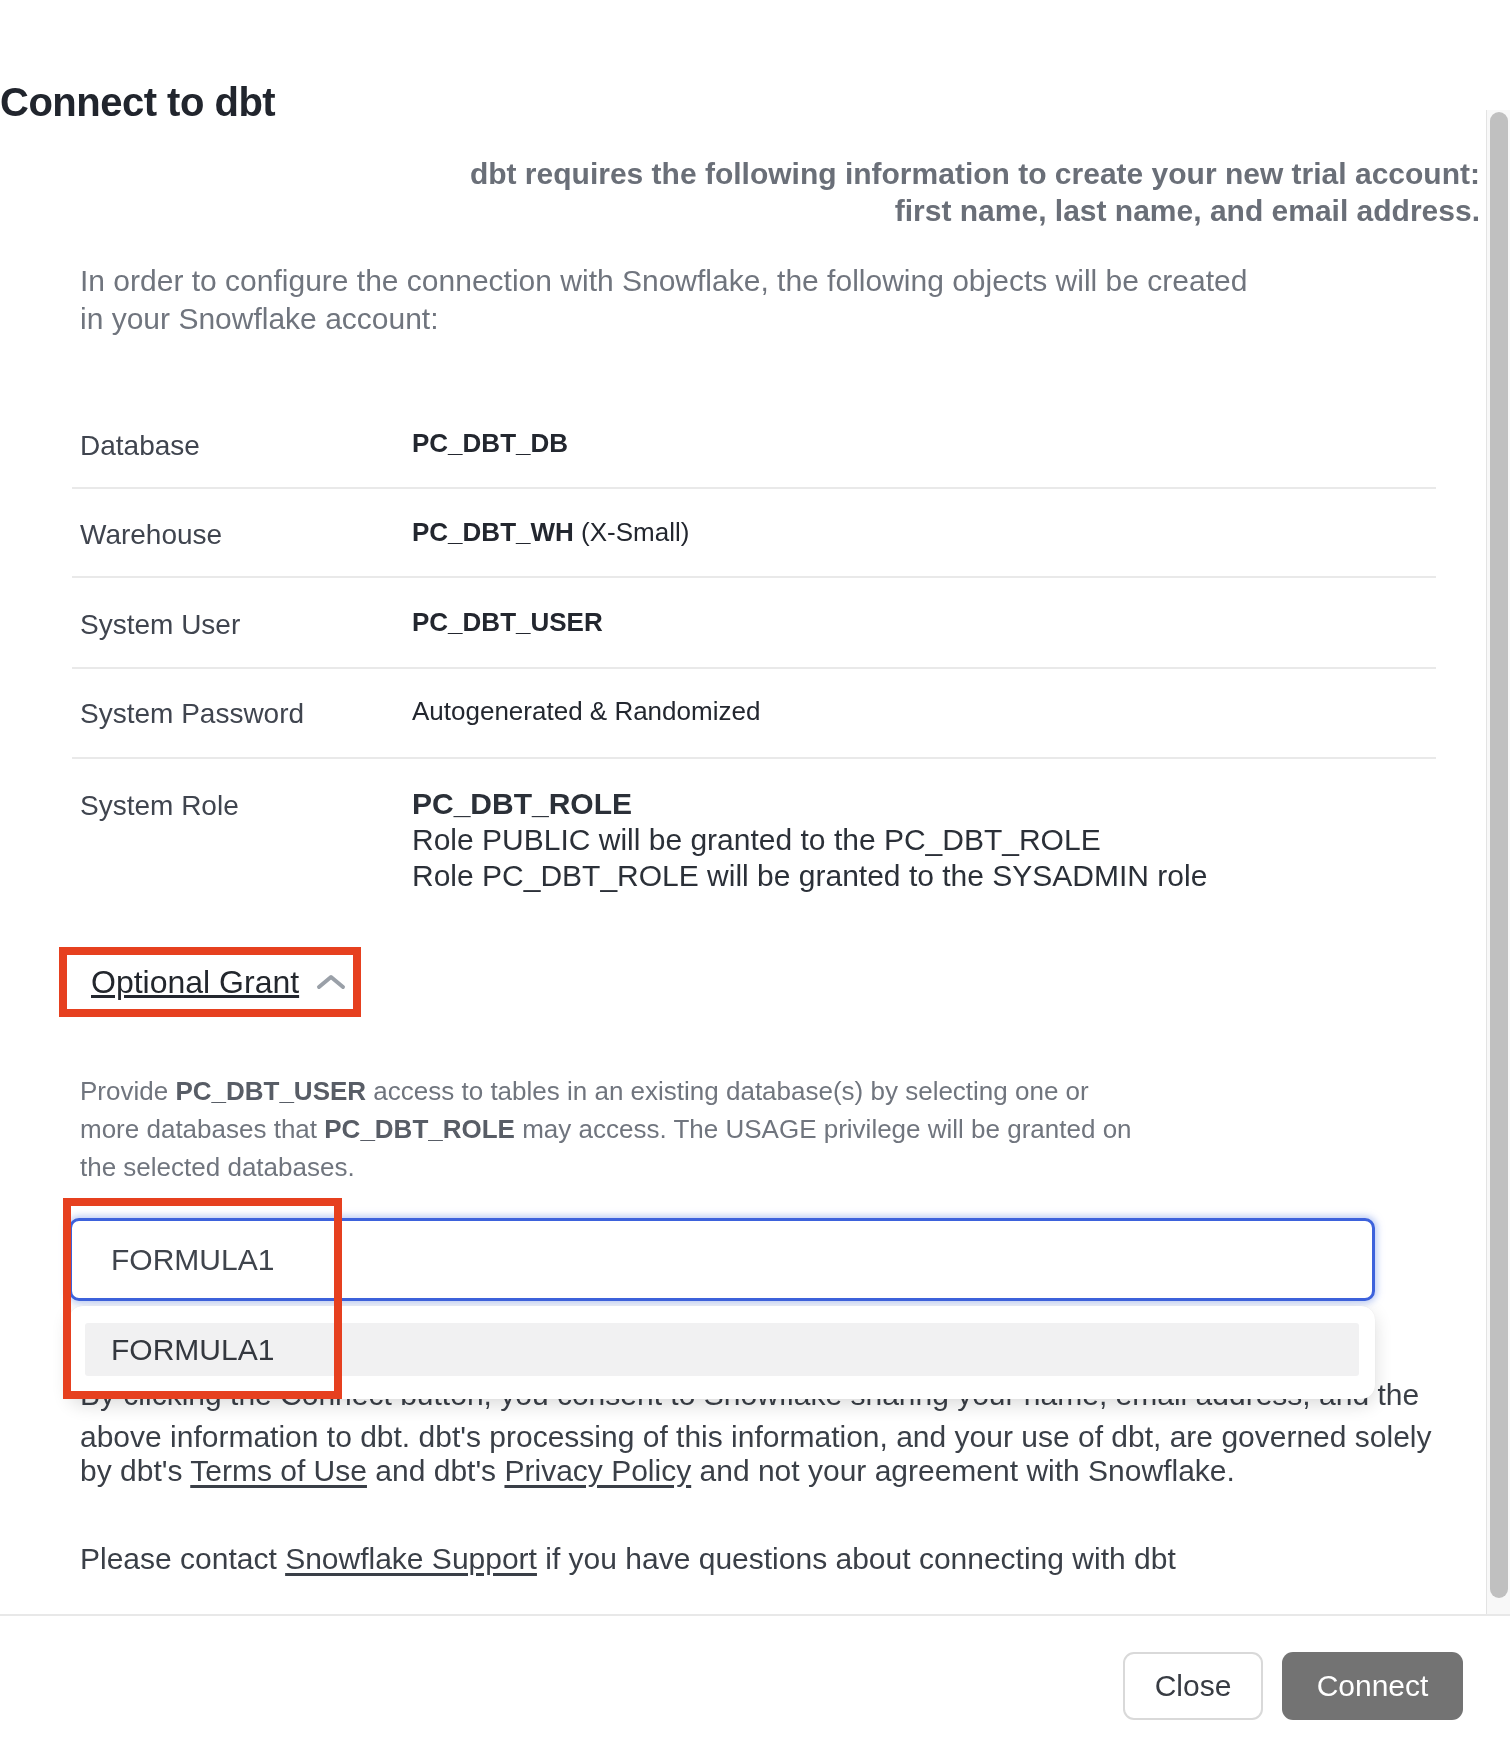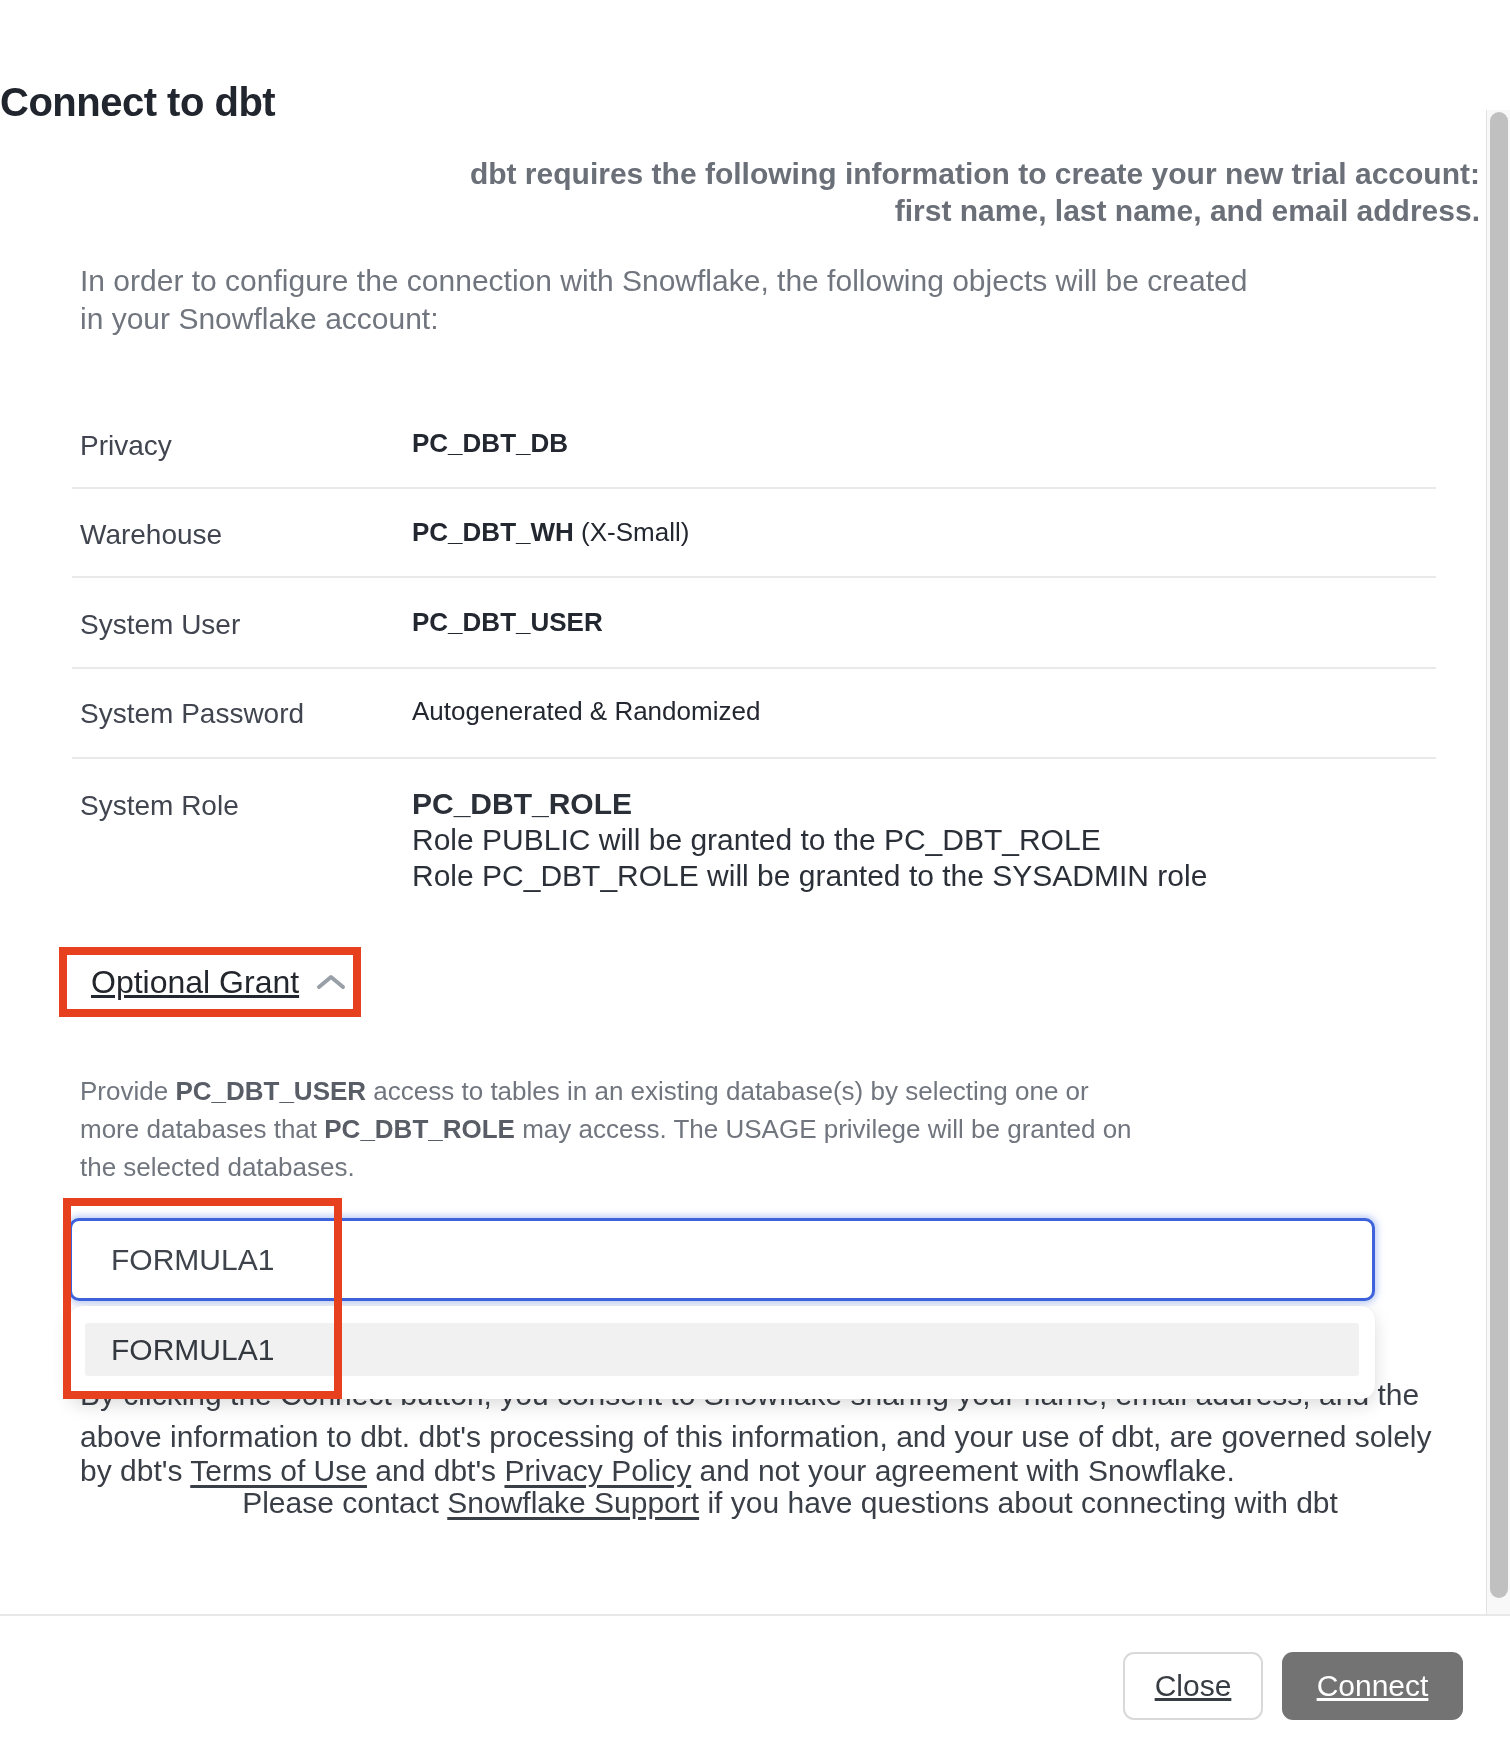--- a/index.html
+++ b/index.html
@@ -35,24 +35,24 @@
              display:flex;align-items:center;padding-left:39px;font-size:30px;color:#3f444c;}
   
   .dropdown{left:69px;top:1306px;width:1306px;height:93px;background:#fff;border-radius:14px;
             box-shadow:0 6px 18px rgba(0,0,0,.14),0 0 1px rgba(0,0,0,.08);z-index:20;}
   .dd-option{position:absolute;left:16px;top:17px;width:1274px;height:53px;box-sizing:border-box;background:#f1f1f2;border-radius:3px;
              display:flex;align-items:center;padding-left:26px;font-size:30px;color:#34383f;}
   
   .obscured-line{top:1378px;left:80px;width:1420px;font-size:30px;color:#3a3f47;z-index:5;white-space:nowrap;overflow:hidden;}
   .terms{top:1420px;left:80px;width:1430px;font-size:30px;color:#3a3f47;line-height:34px;white-space:pre-line;}
   .link{text-decoration:underline;text-underline-offset:4px;color:#3a3f47;cursor:pointer;}
-  .support{top:1486px;left:80px;width:1420px;font-size:30px;color:#3a3f47;text-align:center;}
+  .support{top:1542px;left:80px;width:1420px;font-size:30px;color:#3a3f47;}
   
   .footer-divider{top:1614px;left:0;width:1510px;height:2px;background:#e8e8e8;}
-  .btn{box-sizing:border-box;border-radius:11px;display:flex;align-items:center;justify-content:center;font-size:30px;cursor:pointer;text-decoration:underline;}
+  .btn{box-sizing:border-box;border-radius:11px;display:flex;align-items:center;justify-content:center;font-size:30px;cursor:pointer;}
   .btn-close{left:1123px;top:1652px;width:140px;height:68px;background:#fff;border:2px solid #d9d9d9;color:#383c43;}
   .btn-connect{left:1282px;top:1652px;width:181px;height:68px;background:#737373;border:none;color:#ffffff;font-weight:400;}
   
   .sb-border{left:1486px;top:110px;width:1px;height:1504px;background:#e3e3e3;}
   .sb-track{left:1487px;top:110px;width:23px;height:1504px;background:#f8f8f8;}
   .sb-thumb{left:1490px;top:112px;width:18px;height:1486px;border-radius:9px;background:#c0c0c0;}
 </style>
 </head>
 <body>
 
@@ -60,21 +60,21 @@
 
   <div class="abs title">Connect to dbt</div>
 
   <div class="abs intro">dbt requires the following information to create your new trial account:
 first name, last name, and email address.</div>
 
   <div class="abs desc">In order to configure the connection with Snowflake, the following objects will be created
 in your Snowflake account:</div>
 
   <div>
-    <div class="abs row-label" style="top:430px">Privacy</div>
+    <div class="abs row-label" style="top:430px">Database</div>
     <div class="abs row-value" style="top:428px"><span class="bold">PC_DBT_DB</span><span class="regular"></span></div>
     <div class="abs divider" style="top:487px"></div>
 
     <div class="abs row-label" style="top:519px">Warehouse</div>
     <div class="abs row-value" style="top:517px"><span class="bold">PC_DBT_WH</span><span class="regular"> (X-Small)</span></div>
     <div class="abs divider" style="top:576px"></div>
 
     <div class="abs row-label" style="top:609px">System User</div>
     <div class="abs row-value" style="top:607px"><span class="bold">PC_DBT_USER</span><span class="regular"></span></div>
     <div class="abs divider" style="top:667px"></div>

